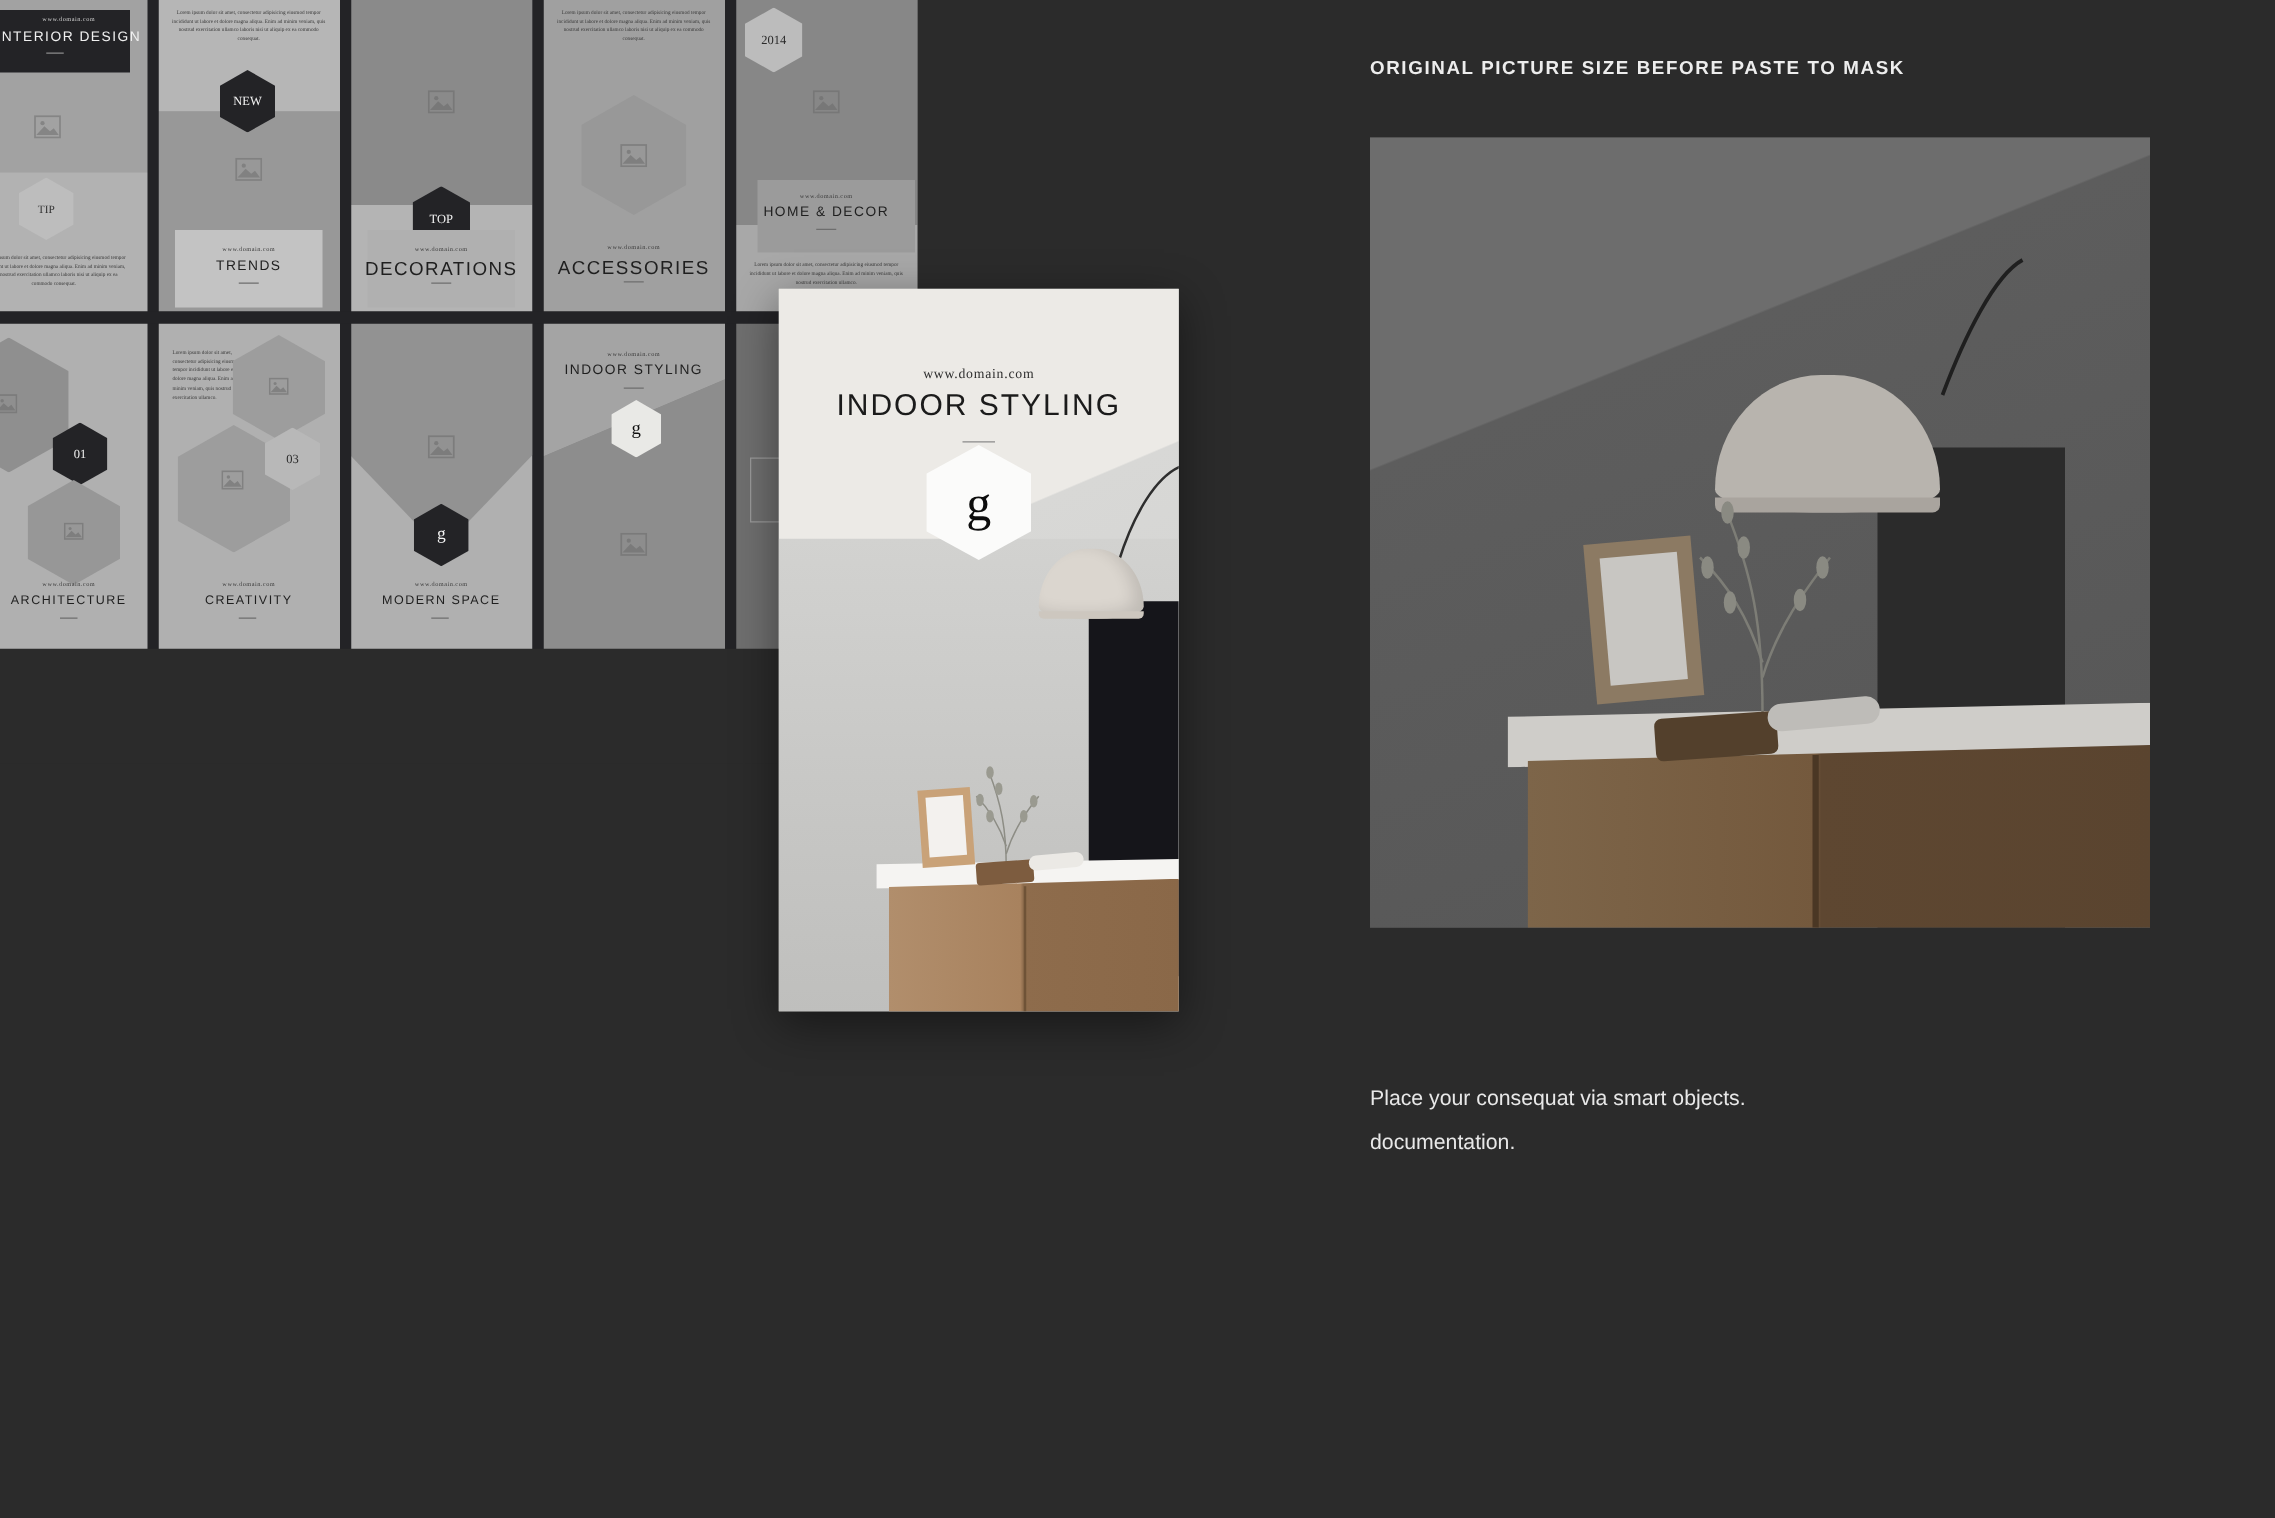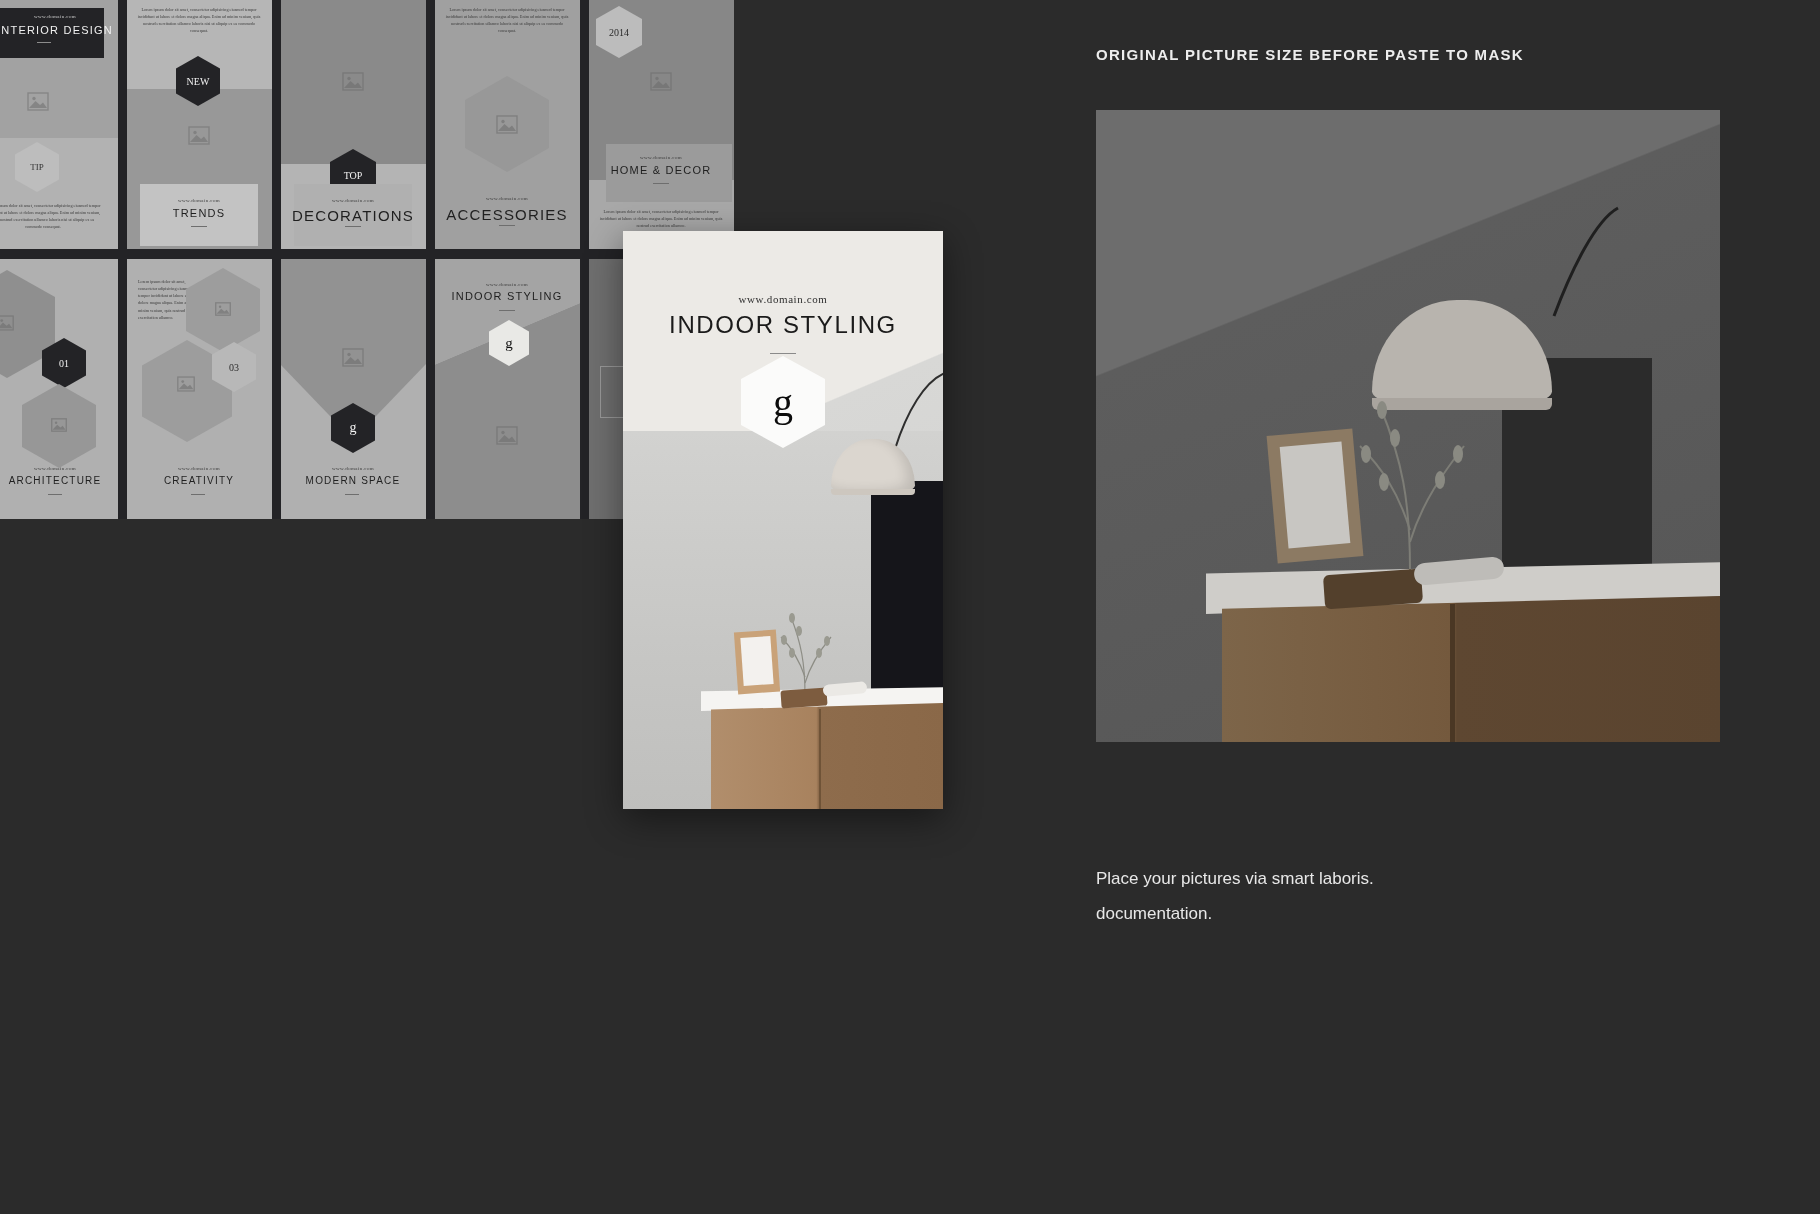--- a/index.html
+++ b/index.html
@@ -437,17 +437,17 @@
           <ellipse cx="34" cy="102" rx="5" ry="9"></ellipse>
       </g>
     </svg>
 
     <div style="position:absolute;left:228px;top:462px;width:98px;height:34px;background:#53402c;border-radius:6px;transform:rotate(-4deg);"></div>
     <div style="position:absolute;left:318px;top:450px;width:90px;height:22px;background:#bebcb8;border-radius:11px;transform:rotate(-5deg);"></div>
   </div>
 
 
   <div class="bodytext">
-    <div>Place your pictures via smart laboris.</div>
+    <div>Place your consequat via smart objects.</div>
     <div>documentation.</div>
   </div>
 
 </div>
 
 </body></html>

